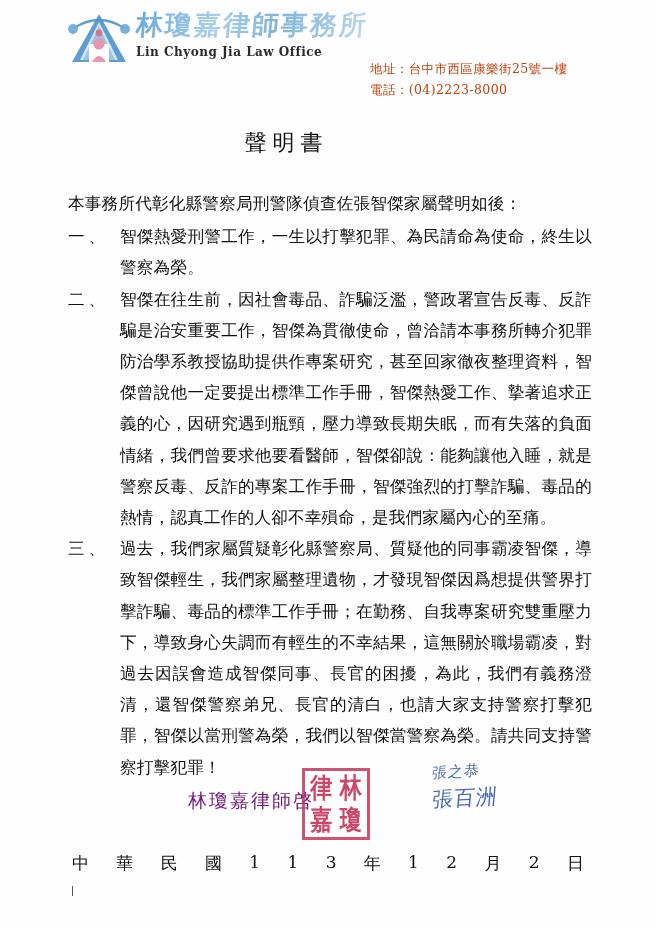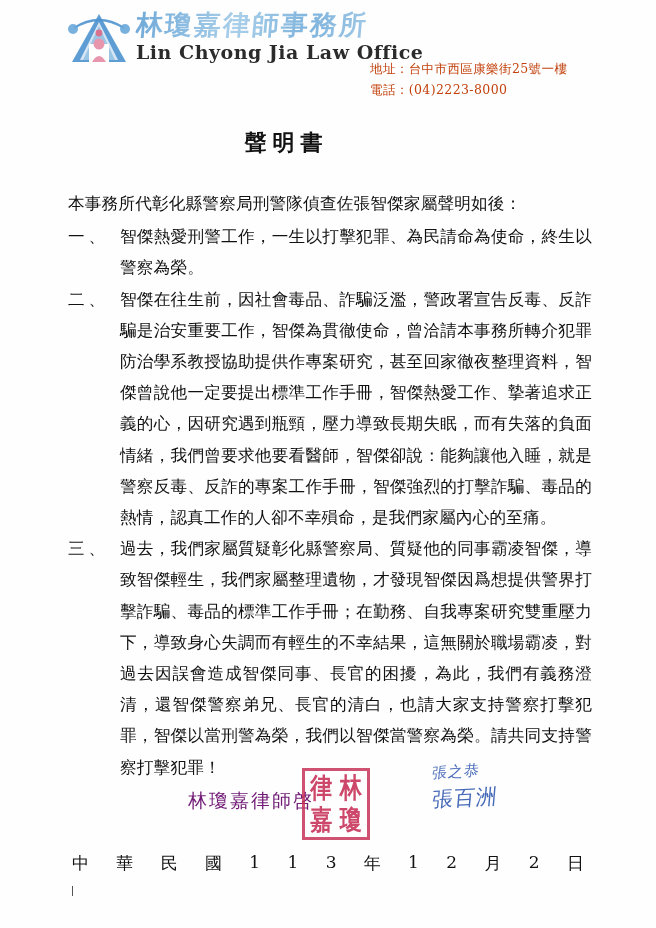--- a/index.html
+++ b/index.html
@@ -56,21 +56,21 @@
     color: #8fbce0;
     font-family: "DejaVu Serif", "Liberation Serif", serif;
     white-space: nowrap;
     background: linear-gradient(100deg, #6fa9d8 0%, #a9cfe9 35%, #7fb4dd 60%, #bcd9ee 100%);
     -webkit-background-clip: text;
     background-clip: text;
     color: transparent;
     transform: skewX(-5deg);
   }
   .brand-en {
-    font-size: 19px;
+    font-size: 12px;
     line-height: 22px;
     font-weight: 700;
     letter-spacing: 0.5px;
     color: #2b2b2b;
     white-space: nowrap;
     font-family: "DejaVu Serif", "Liberation Serif", serif;
     margin-top: 1px;
   }
 
   
@@ -87,21 +87,21 @@
   .contact div { white-space: nowrap; }
 
   
   .doc-title {
     position: absolute;
     left: 0;
     top: 128px;
     width: 573px;
     text-align: center;
     font-size: 22px;
-    font-weight: 700;
+    font-weight: 400;
     letter-spacing: 6px;
     color: #111;
   }
 
   
   .body-wrap {
     position: absolute;
     left: 68px;
     top: 168px;
     width: 524px;

